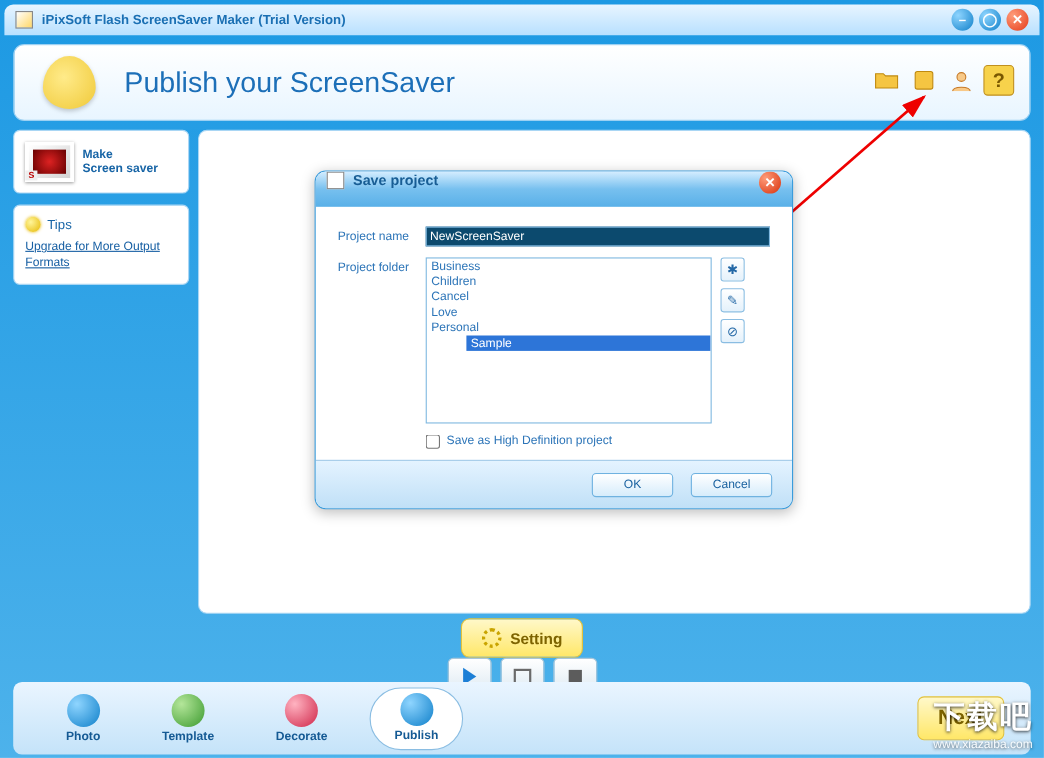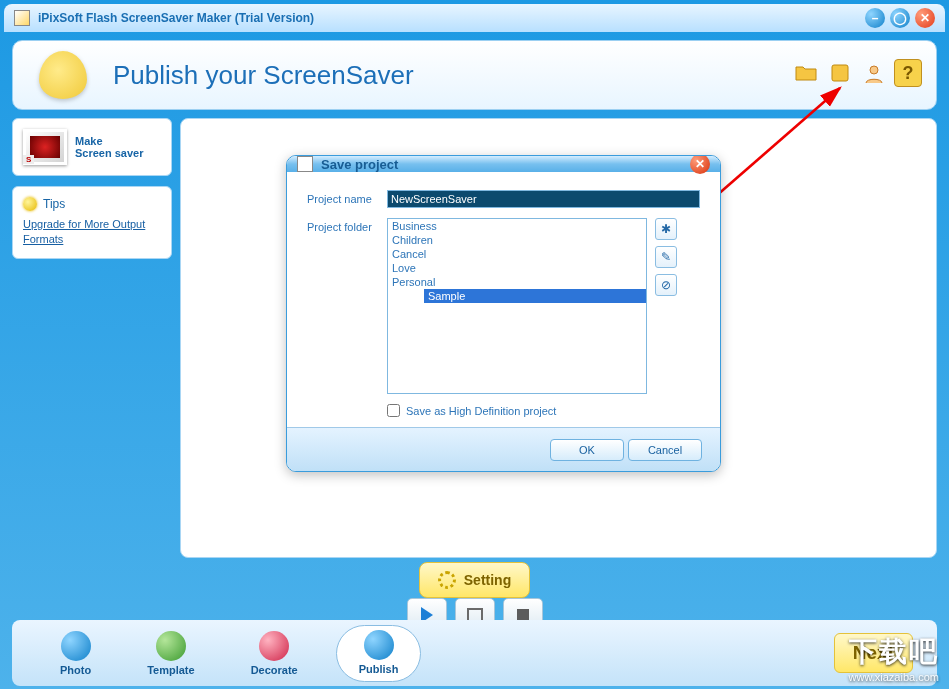--- a/index.html
+++ b/index.html
@@ -38,38 +38,38 @@
 .bulb { width:14px; height:14px; border-radius:50%; background: radial-gradient(circle at 35% 35%, #fff59a, #e6b800); box-shadow: 0 0 3px #e6b800;}
 .tips-link { color: #175fa3; text-decoration: underline; font-size: 11px; cursor: pointer; line-height: 1.4; }
 
 .preview-pane { flex: 1; background: #fff; border: 1px solid #a9d6f4; border-radius: 8px; position: relative; }
 
 
 .arrow { position: absolute; top: 80px; left: 700px; width: 200px; height: 200px; pointer-events: none; z-index: 5; }
 
 
 .dialog { position: absolute; left: 286px; top: 155px; width: 435px; background: #fff; border: 1px solid #3a9cdc; border-radius: 10px; box-shadow: 0 3px 12px rgba(0,0,0,.25); z-index: 10; overflow: hidden; }
-.dlg-title { height: 16px; background: linear-gradient(to bottom, #d4edff, #77c0ef 50%, #59b0e8); display: flex; align-items: center; padding: 0 10px; color: #fff; font-weight: bold; font-size: 13px; }
+.dlg-title { height: 32px; background: linear-gradient(to bottom, #d4edff, #77c0ef 50%, #59b0e8); display: flex; padding: 0 10px; color: #fff; font-weight: bold; font-size: 13px; }
 .dlg-title-icon { width: 16px; height: 16px; margin-right: 8px; background:#fff; border:1px solid #888; }
 .dlg-title-text { flex: 1; color: #185d94; }
 .dlg-close { width: 20px; height: 20px; border-radius: 50%; background: radial-gradient(circle at 30% 30%, #ff9c7a, #d8300a); color:#fff; display:flex; align-items:center; justify-content:center; cursor:pointer; font-size:12px;}
 .dlg-body { padding: 18px 20px 10px 20px; font-size: 11px; color: #2d75b8; }
 .dlg-row { display: flex; margin-bottom: 10px; }
 .dlg-label { width: 80px; padding-top: 3px; }
 .dlg-input { flex: 1; }
 .dlg-input input[type=text] { width: 100%; border: 1px solid #7fb8e0; padding: 2px 3px; font-size: 11px; color: #2d75b8; }
 .dlg-input input[type=text]::selection { background: #2d75d8; color: #fff; }
-.folder-list { width: 260px; height: 176px; border: 1px solid #7fb8e0; overflow: auto; background: #fff; }
+.folder-list { width: 260px; height: 151px; border: 1px solid #7fb8e0; overflow: auto; background: #fff; }
 .folder-list .item { padding: 1px 4px; font-size: 11px; color: #2d75b8; cursor: pointer; }
 .folder-list .item.selected { background: #2d75d8; color: #fff; margin-left: 36px; }
 .folder-btns { display: flex; flex-direction: column; gap: 6px; margin-left: 8px; }
 .fbtn { width: 22px; height: 22px; border: 1px solid #8abde2; border-radius: 3px; cursor: pointer; display:flex;align-items:center;justify-content:center;background:linear-gradient(#fff,#e4f1fb); font-size:12px; color:#2468a6;}
-.dlg-check { display: flex; align-items: center; gap: 6px; margin-top: 6px; margin-left: 80px; }
+.dlg-check { display: flex; align-items: flex-start; gap: 6px; margin-top: 6px; margin-left: 80px; }
 .dlg-check input { width: 13px; height: 13px; }
-.dlg-buttons { height: 44px; background: linear-gradient(to bottom, #e4f3ff, #c0e0f7); border-top: 1px solid #a0c9e8; display: flex; justify-content: flex-end; align-items: center; gap: 4px; padding: 0 18px; }
+.dlg-buttons { height: 44px; background: linear-gradient(to bottom, #e4f3ff, #c0e0f7); border-top: 1px solid #a0c9e8; display: flex; justify-content: flex-end; align-items: center; gap: 16px; padding: 0 18px; }
 .dbtn { min-width: 74px; padding: 4px 14px; background: linear-gradient(to bottom, #fff, #d6ecfb); border: 1px solid #6fb2e0; border-radius: 4px; font-size: 11px; color: #1a62a0; cursor: pointer; }
 
 
 .bottom-bar { margin: 4px 12px 0 12px; display: flex; align-items: center; height: 50px; flex-direction: column; }
 .setting-btn { background: linear-gradient(to bottom,#fff8c9,#ffe768); border: 1px solid #e4c23a; border-radius: 8px; padding: 8px 18px; display: flex; align-items: center; gap: 8px; cursor: pointer; font-size: 14px; font-weight: bold; color: #7d6300; }
 .gear { width:18px;height:18px;border-radius:50%;border:3px dotted #c9a400; }
 .media-btns { margin: 0 auto; display: flex; gap: 8px; }
 .mbtn { width: 40px; height: 34px; border: 1px solid #a8c6da; border-radius: 5px; background: linear-gradient(#fff,#dce9f2); cursor: pointer; display:flex;align-items:center;justify-content:center; }
 .mbtn .play { width:0;height:0;border-left:12px solid #1d7fd6;border-top:8px solid transparent;border-bottom:8px solid transparent;}
 .mbtn .full { width:16px;height:14px;border:2px solid #6a6a6a; position:relative;}

